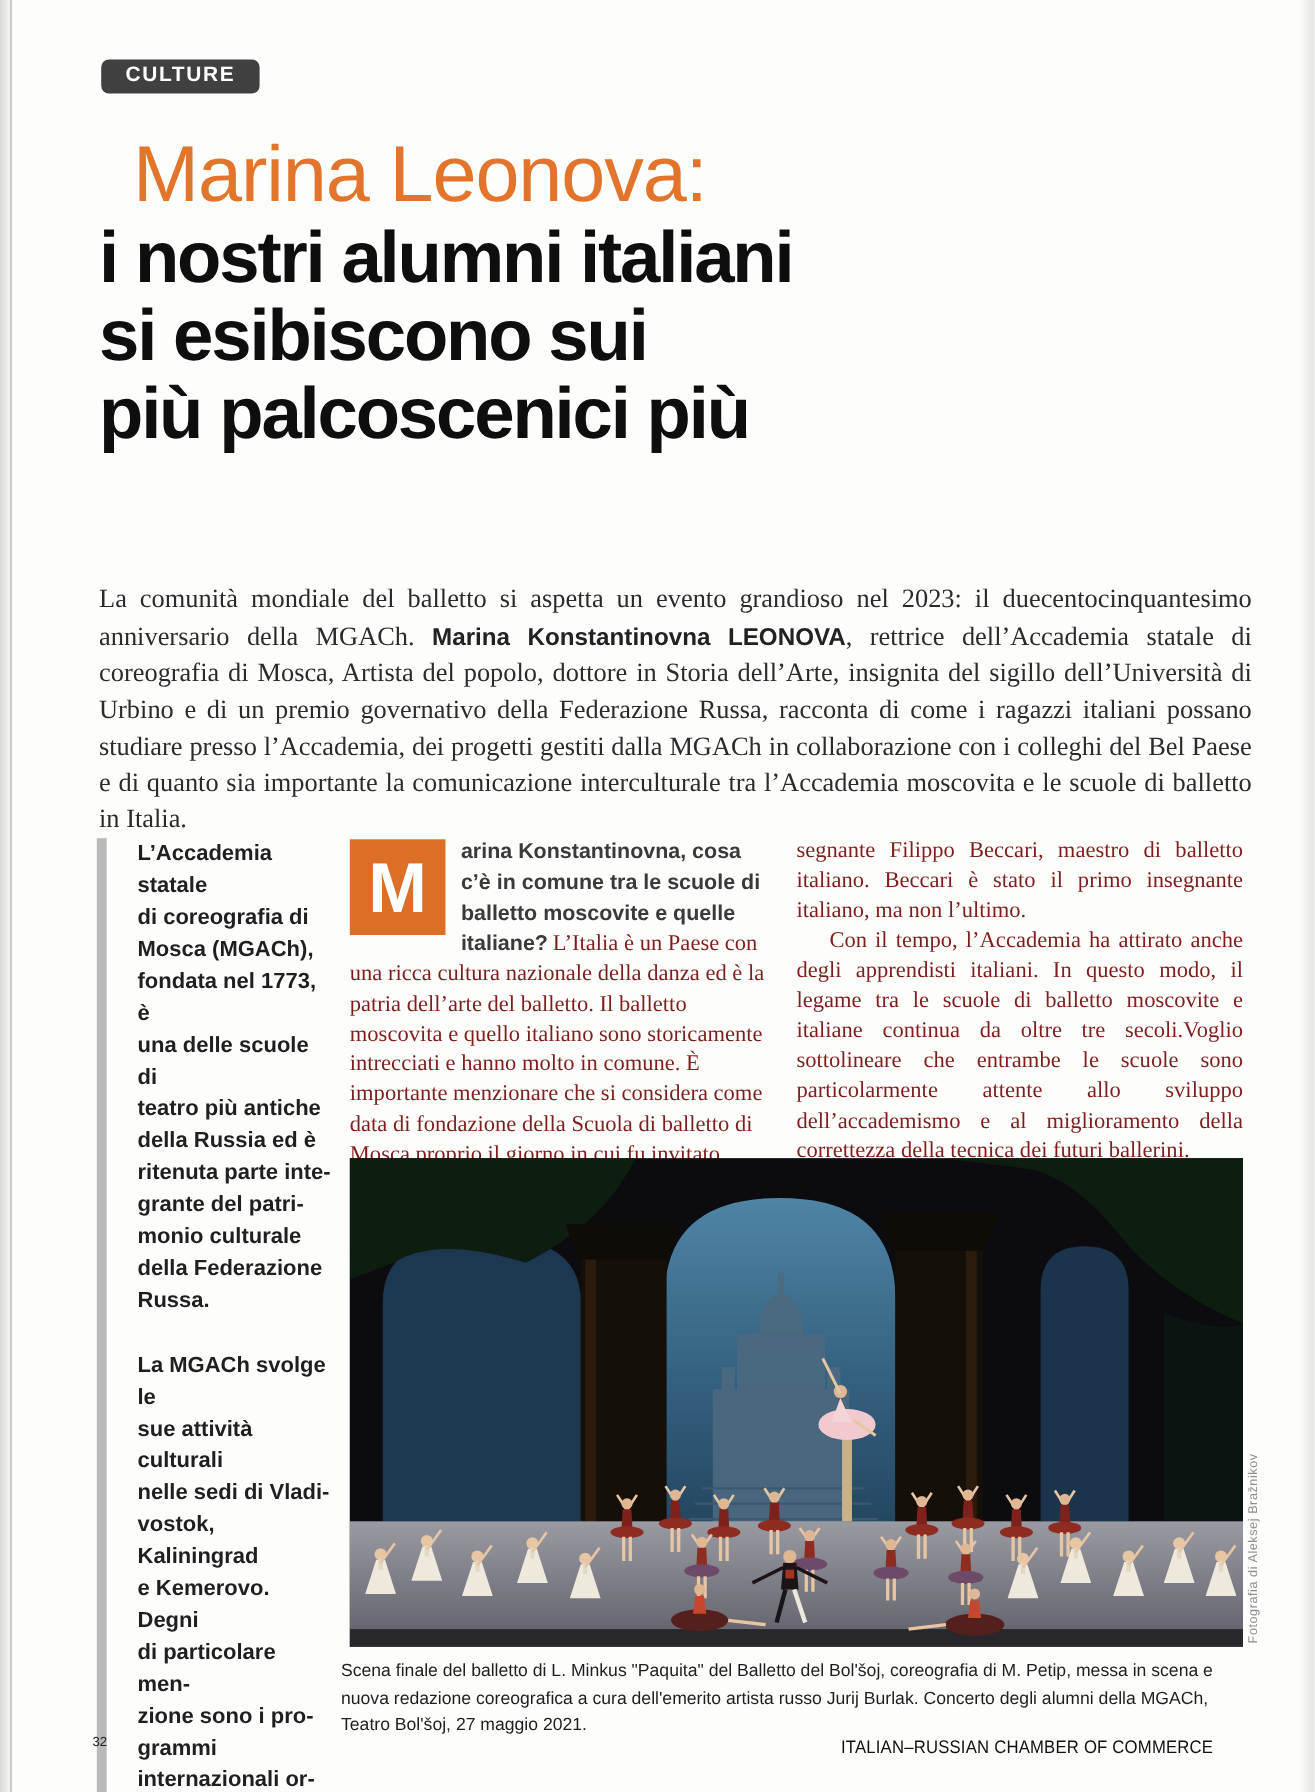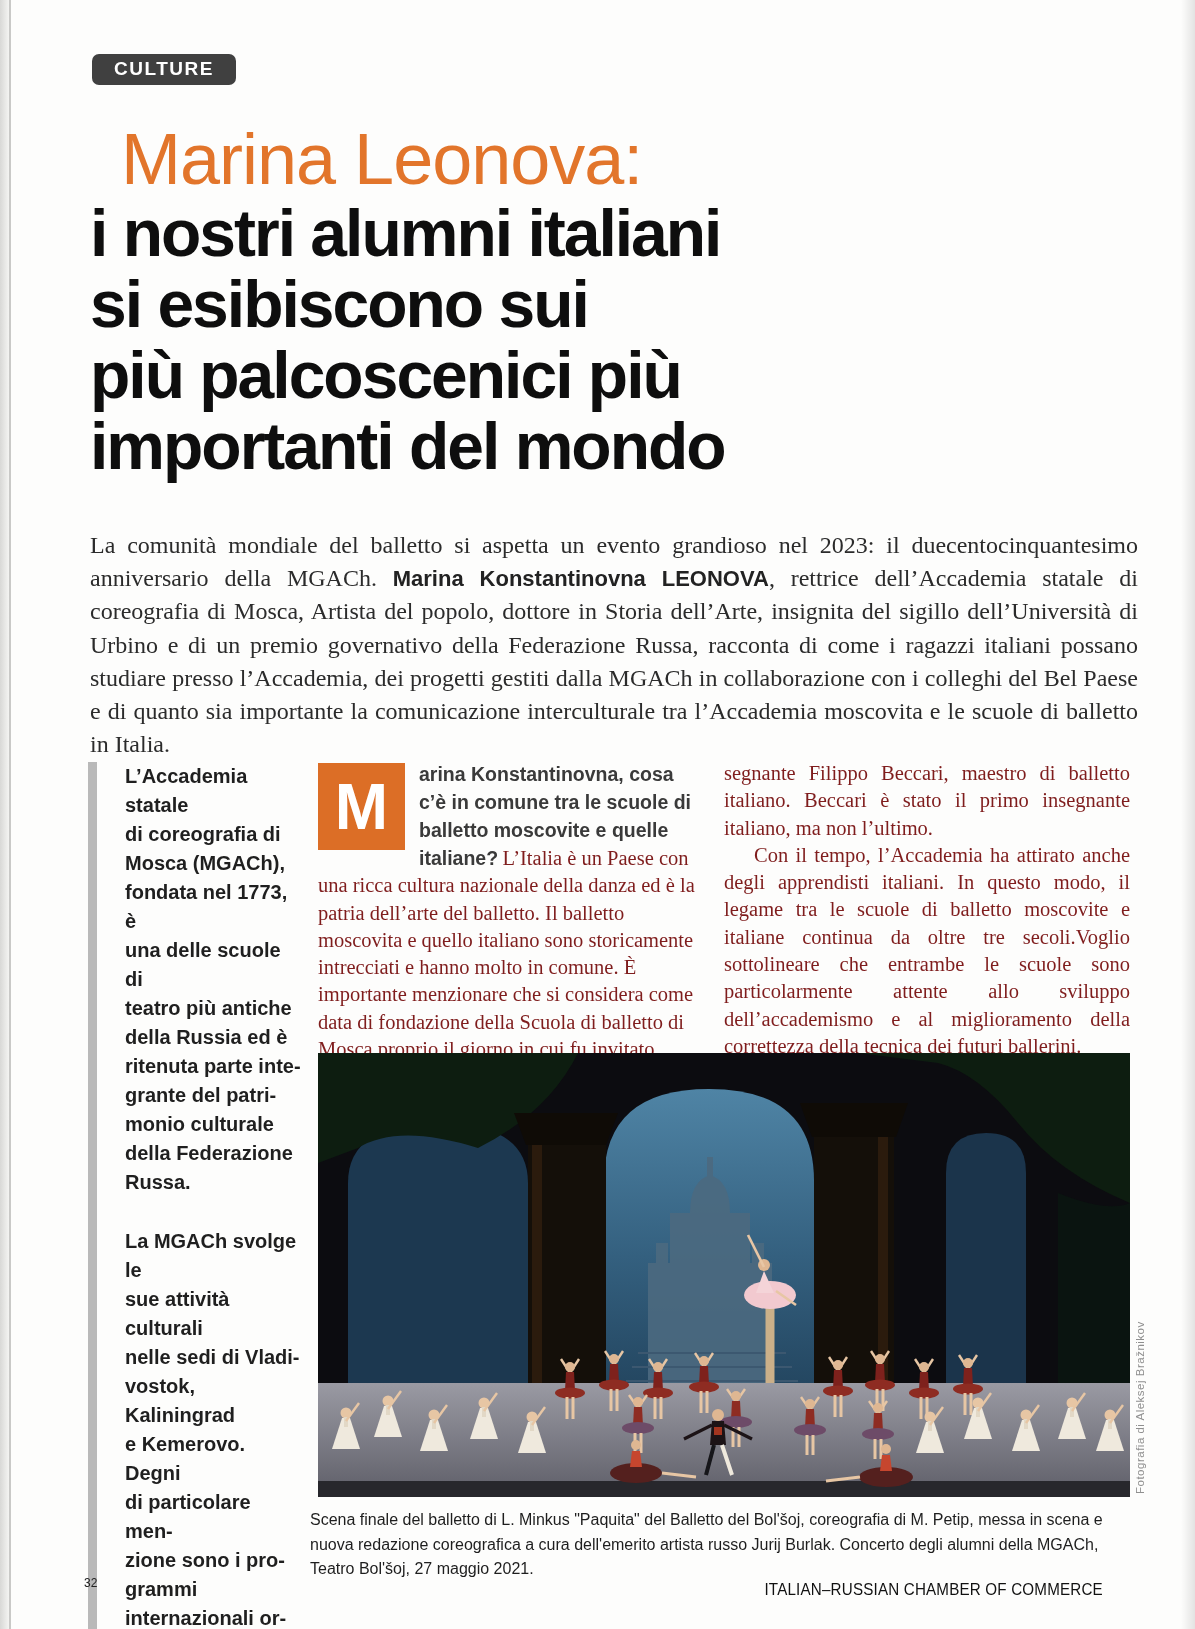--- a/index.html
+++ b/index.html
@@ -113,21 +113,20 @@
   <div class="scan-right-shade"></div>
 
   <div class="kicker">CULTURE</div>
 
   <div class="title-orange">Marina Leonova:</div>
 
   <div class="headline">
     <div>i nostri alumni italiani</div>
     <div>si esibiscono sui</div>
     <div>più palcoscenici più</div>
-    <div>importanti del mondo</div>
   </div>
 
   <div class="intro"><span>La comunità mondiale del balletto si aspetta un evento grandioso nel 2023: il duecentocinquantesimo anniversario della MGACh. </span><b>Marina Konstantinovna LEONOVA</b><span>, rettrice dell’Accademia statale di coreografia di Mosca, Artista del popolo, dottore in Storia dell’Arte, insignita del sigillo dell’Università di Urbino e di un premio governativo della Federazione Russa, racconta di come i ragazzi italiani possano studiare presso l’Accademia, dei progetti gestiti dalla MGACh in collaborazione con i colleghi del Bel Paese e di quanto sia importante la comunicazione interculturale tra l’Accademia moscovita e le scuole di balletto in Italia.</span></div>
 
   <div class="sidebar">
     <p>L’Accademia statale
 di coreografia di
 Mosca (MGACh),
 fondata nel 1773, è
 una delle scuole di

